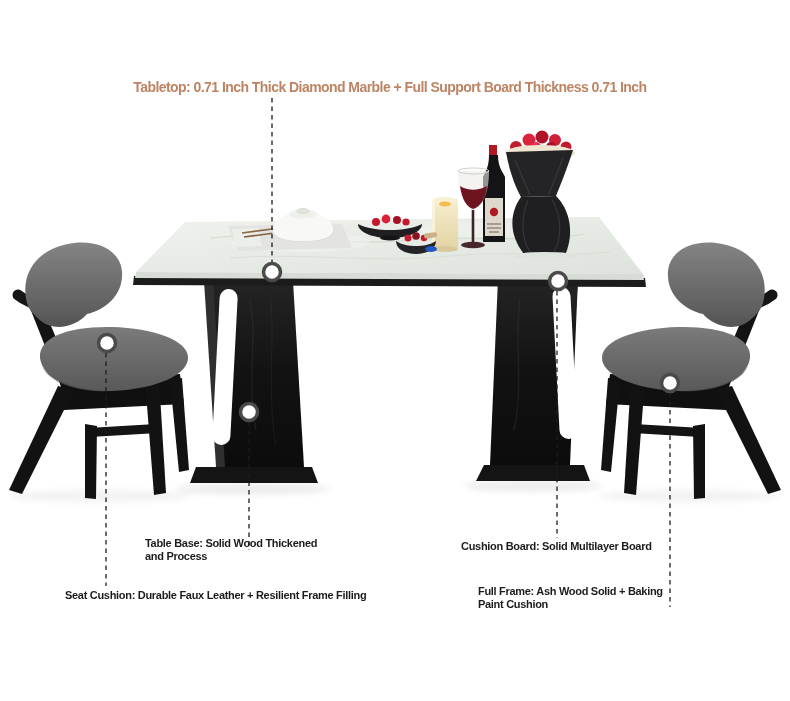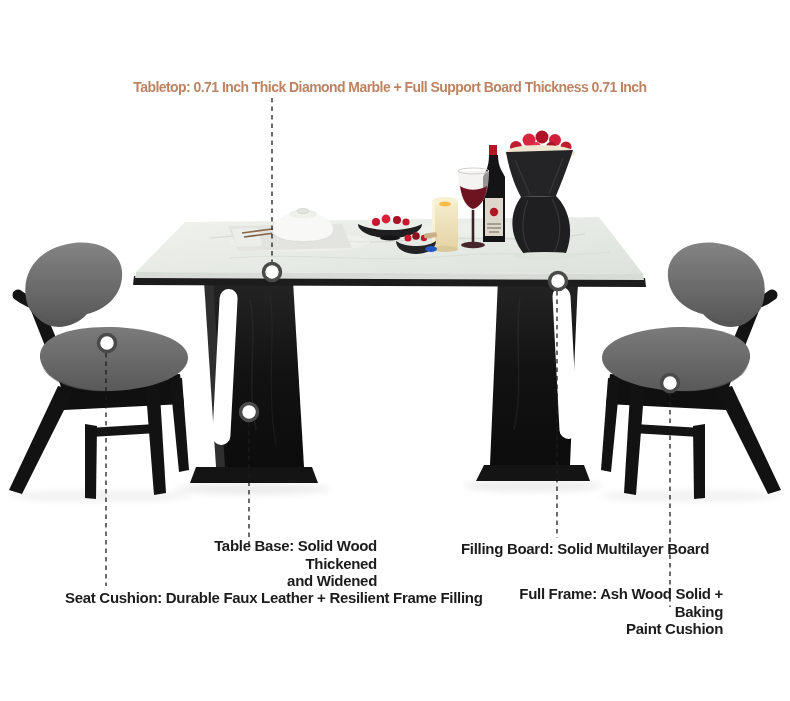--- a/index.html
+++ b/index.html
@@ -7,25 +7,24 @@
     position:relative;
     width:790px;height:701px;
     background:#ffffff;
     font-family:"Liberation Sans", sans-serif;
     overflow:hidden;
   }
   .ann{
     position:absolute;
     color:#1c1c1c;
     font-weight:700;
-    font-size:15px;
+    font-size:11px;
     letter-spacing:-0.3px;
     line-height:1.18;
     white-space:nowrap;
-    text-align:right;
   }
   .ann.wrap{white-space:normal;}
   .ann-top{
     position:absolute;
     top:79px;left:50%;
     transform:translateX(-51%);
     font-size:14px;
     font-weight:700;
     letter-spacing:-0.55px;
     white-space:nowrap;
@@ -213,24 +212,24 @@
       <circle cx="272" cy="272" r="8.5"></circle>
       <circle cx="107" cy="343" r="8.5"></circle>
       <circle cx="249" cy="412" r="8.5"></circle>
       <circle cx="558" cy="281" r="8.5"></circle>
       <circle cx="670" cy="383" r="8.5"></circle>
     </g>
   </svg>
 
   <div class="ann wrap" style="left:145px;top:537px;width:232px;">
     <span>Table Base: Solid Wood Thickened</span><br>
-    <span>and Widened</span>
+    <span>and Process</span>
   </div>
 
-  <div class="ann" style="left:461px;top:540px;">Filling Board: Solid Multilayer Board</div>
+  <div class="ann" style="left:461px;top:540px;">Cushion Board: Solid Multilayer Board</div>
 
   <div class="ann" style="left:65px;top:589px;">Seat Cushion: Durable Faux Leather + Resilient Frame Filling</div>
 
   <div class="ann wrap" style="left:478px;top:585px;width:245px;">
     <span>Full Frame: Ash Wood Solid + Baking</span><br>
     <span>Paint Cushion</span>
   </div>
 
 </div>
 

